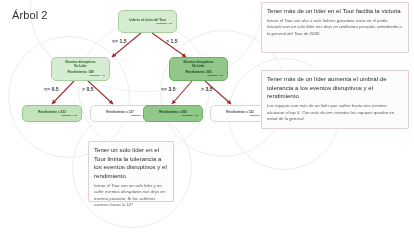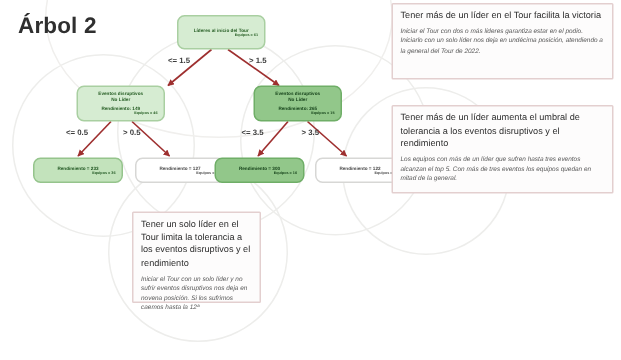--- a/index.html
+++ b/index.html
@@ -11,21 +11,21 @@
     position:relative;
     color:#3b3b3b;
   }
   #stage{position:absolute;inset:0;width:414px;height:231px;overflow:hidden;}
 
   
   .bg-deco{position:absolute;border-radius:50%;border:1px solid #ededeb;background:transparent;pointer-events:none;}
 
   #title{
     position:absolute;left:12px;top:9px;
-    font-size:15px;font-weight:700;color:#2f2f2f;
+    font-size:11px;font-weight:400;color:#2f2f2f;
     letter-spacing:.1px;
   }
 
   svg#edges{position:absolute;left:0;top:0;width:414px;height:231px;overflow:visible;}
 
   .node{
     position:absolute;
     border-radius:5px;
     box-sizing:border-box;
     display:flex;flex-direction:column;justify-content:center;

